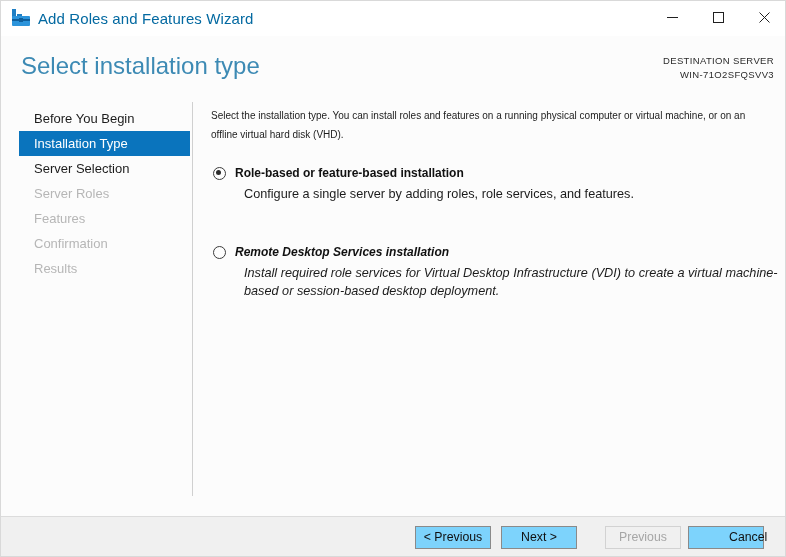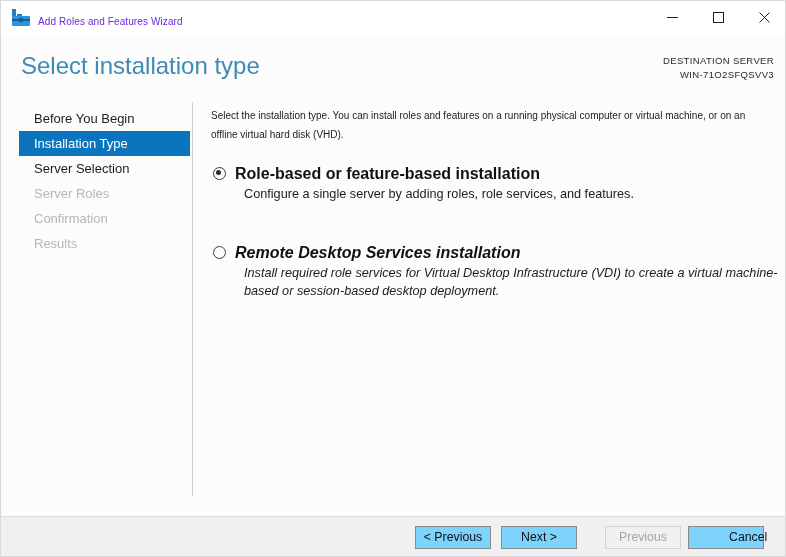--- a/index.html
+++ b/index.html
@@ -37,23 +37,23 @@
   .titlebar-icon {
     position: absolute;
     left: 10px;
     top: 8px;
     width: 19px;
     height: 18px;
   }
   .titlebar-title {
     position: absolute;
     left: 37px;
-    top: 15px;
-    font-size: 10px;
-    color: #6d28d9;
+    top: 9px;
+    font-size: 15px;
+    color: #0369a1;
     letter-spacing: 0.1px;
     white-space: nowrap;
   }
   .win-controls {
     position: absolute;
     top: 0;
     right: 0;
     height: 33px;
     display: flex;
   }
@@ -177,21 +177,21 @@
     content: "";
     position: absolute;
     left: 2.2px;
     top: 2.2px;
     width: 5.2px;
     height: 5.2px;
     border-radius: 50%;
     background: #2b2b2b;
   }
   .option-title {
-    font-size: 16px;
+    font-size: 12px;
     font-weight: bold;
     color: #111111;
     line-height: 17px;
   }
   .option-desc {
     font-size: 12.7px;
     color: #1c1c1c;
     line-height: 18.5px;
     margin-top: 3px;
     margin-left: 9px;
@@ -284,20 +284,21 @@
       <div class="dest-server">WIN-71O2SFQSVV3</div>
     </div>
   </div>
 
   <div class="sidebar-divider"></div>
   <div class="sidebar">
     <div class="nav-item">Before You Begin</div>
     <div class="nav-item selected">Installation Type</div>
     <div class="nav-item">Server Selection</div>
     <div class="nav-item disabled">Server Roles</div>
+    <div class="nav-item disabled">Features</div>
     <div class="nav-item disabled">Confirmation</div>
     <div class="nav-item disabled">Results</div>
   </div>
 
   <div class="content">
     <div class="intro">Select the installation type. You can install roles and features on a running physical computer or virtual machine, or on an offline virtual hard disk (VHD).</div>
 
     <div class="option-group">
 
       <div class="option">

